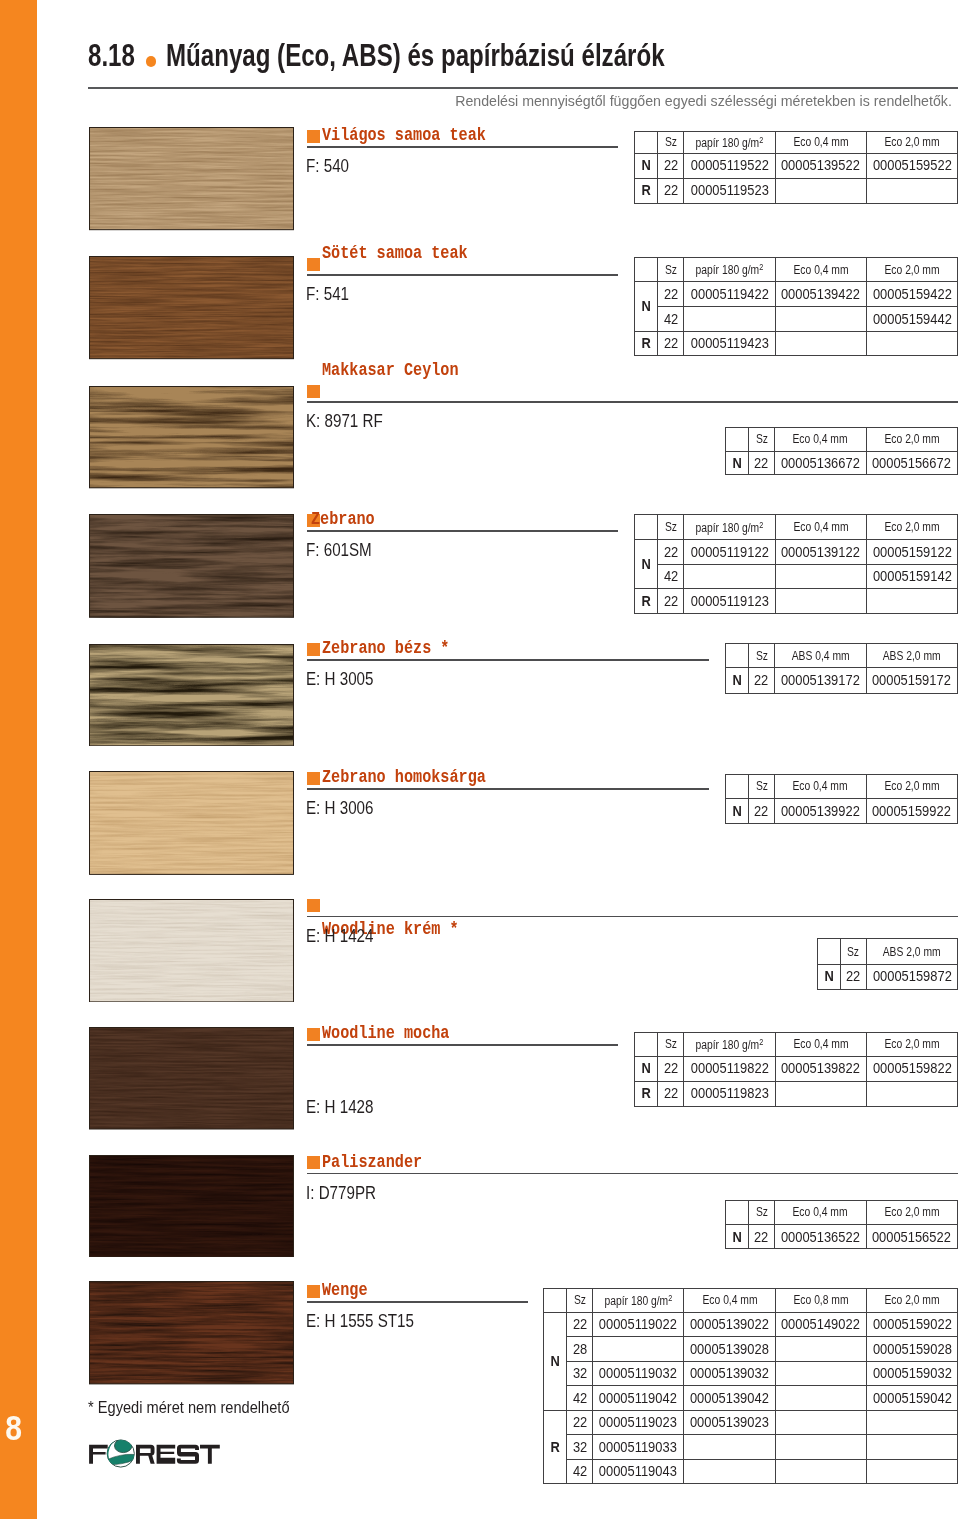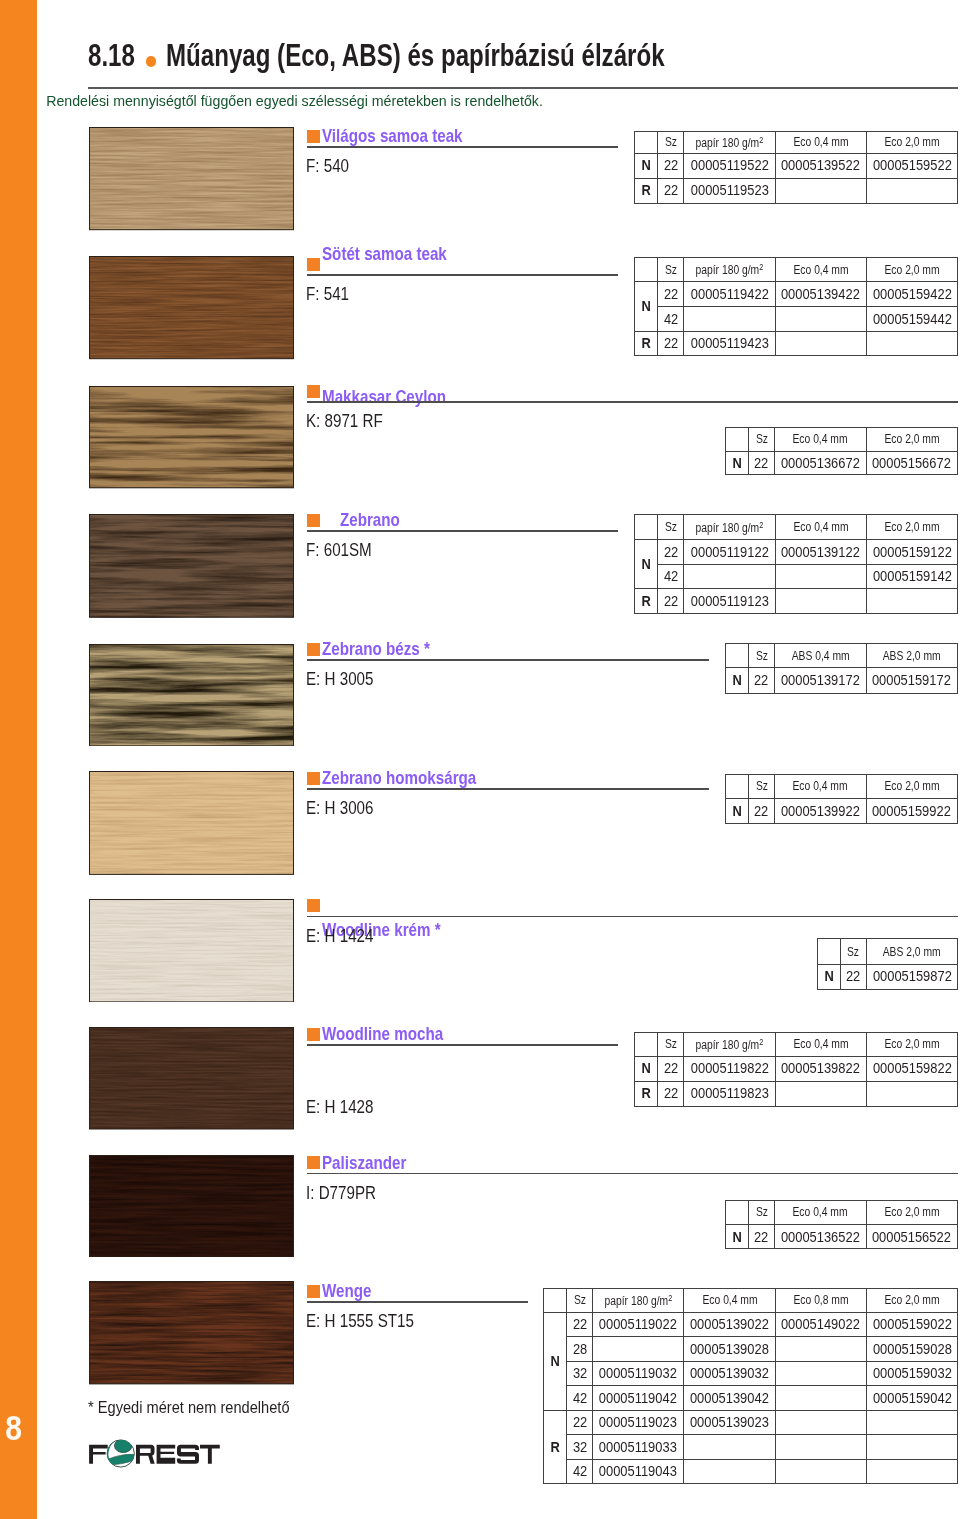--- a/index.html
+++ b/index.html
@@ -17,29 +17,29 @@
 
   
   .hdr-title{position:absolute;left:88px;top:40px;font-size:30.5px;font-weight:bold;
              color:#231f20;white-space:nowrap;height:30px;line-height:30px;}
   .hdr-title > span{display:inline-block;transform:scaleX(0.79);transform-origin:left;}
   .hdr-title .num{position:absolute;left:0;top:0;}
   .hdr-title .ttxt{position:absolute;left:77.5px;top:0;}
   .hdr-dot{position:absolute;left:145.9px;top:56.2px;width:10.5px;height:10.5px;
            border-radius:50%;background:#F5861F;}
   .hdr-rule{position:absolute;left:88px;top:86.8px;width:870px;height:1.8px;background:#58595b;}
-  .hdr-sub{position:absolute;left:0;top:92px;width:952px;
-           font-size:15.5px;color:#14532d;}
+  .hdr-sub{position:absolute;left:0;top:92px;width:952px;text-align:right;
+           font-size:15.5px;color:#737373;}
   .hdr-sub > span{display:inline-block;transform:scaleX(0.915);transform-origin:right;}
 
   
   .swatch{position:absolute;left:89px;width:205px;}
   .swatch svg{display:block;}
-  .plabel{position:absolute;font-size:18.5px;font-weight:bold;color:#8b5cf6;white-space:nowrap;
-          line-height:18px;height:18px;}
+  .plabel{position:absolute;font-size:18.5px;font-weight:bold;color:#c2410c;white-space:nowrap;
+          line-height:18px;height:18px;font-family:Liberation Mono, monospace;}
   .plabel > span{display:inline-block;transform:scaleX(0.82);transform-origin:left;}
   .psq{position:absolute;width:13.3px;height:13.4px;background:#F18122;}
   .pline{position:absolute;height:1.6px;background:#4d4d4f;}
   .pcode{position:absolute;font-size:18.5px;color:#231f20;white-space:nowrap;
          line-height:18px;height:18px;}
   .pcode > span{display:inline-block;transform:scaleX(0.82);transform-origin:left;}
 
   
   table.pt{position:absolute;border-collapse:collapse;table-layout:fixed;}
   table.pt td{border:1px solid #414042;font-size:14.5px;color:#231f20;text-align:center;
@@ -229,21 +229,21 @@
         </tbody>
       </table>
       <div class="swatch" style="top: 386.4px; height: 102.3px;">
         <svg width="205" height="102.3" viewBox="0 0 205 102.3">
           <rect x="0.5" y="0.5" width="204" height="101.3" fill="#a88557"></rect>
           <rect x="0.5" y="0.5" width="204" height="101.3" filter="url(#wf2)"></rect>
           <rect x="0.5" y="0.5" width="204" height="101.3" fill="none" stroke="#2b2118" stroke-width="1"></rect>
         </svg>
       </div>
       <div class="psq" style="left: 307px; top: 384.6px;"></div>
-      <div class="plabel" style="left: 321.5px; top: 388px; text-align: center;"><span>Makkasar Ceylon</span></div>
+      <div class="plabel" style="left: 321.5px; top: 362px; text-align: center;"><span>Makkasar Ceylon</span></div>
       <div class="pline" style="left: 307px; top: 401px; width: 651px;"></div>
       <div class="pcode" style="left: 305.6px; top: 412px;"><span>K: 8971 RF</span></div>
       <table class="pt" style="left: 725px; top: 427.2px; width: 233px;">
         <colgroup>
           <col style="width: 23px;">
           <col style="width: 26px;">
           <col style="width: 91.3px;">
           <col style="width: 91.3px;">
         </colgroup>
         <tbody>
@@ -262,21 +262,21 @@
         </tbody>
       </table>
       <div class="swatch" style="top: 514px; height: 103.7px;">
         <svg width="205" height="103.7" viewBox="0 0 205 103.7">
           <rect x="0.5" y="0.5" width="204" height="102.7" fill="#6d5440"></rect>
           <rect x="0.5" y="0.5" width="204" height="102.7" filter="url(#wf3)"></rect>
           <rect x="0.5" y="0.5" width="204" height="102.7" fill="none" stroke="#2b2118" stroke-width="1"></rect>
         </svg>
       </div>
       <div class="psq" style="left: 307px; top: 513.6px;"></div>
-      <div class="plabel" style="left: 340px; top: 511px;"><span>Zebrano</span></div>
+      <div class="plabel" style="left: 311px; top: 511px;"><span>Zebrano</span></div>
       <div class="pline" style="left: 307px; top: 530px; width: 311.1px;"></div>
       <div class="pcode" style="left: 305.6px; top: 541px;"><span>F: 601SM</span></div>
       <table class="pt" style="left: 634.4px; top: 514.2px; width: 323.6px;">
         <colgroup>
           <col style="width: 23px;">
           <col style="width: 26px;">
           <col style="width: 91.3px;">
           <col style="width: 91.3px;">
           <col style="width: 91.3px;">
         </colgroup>

